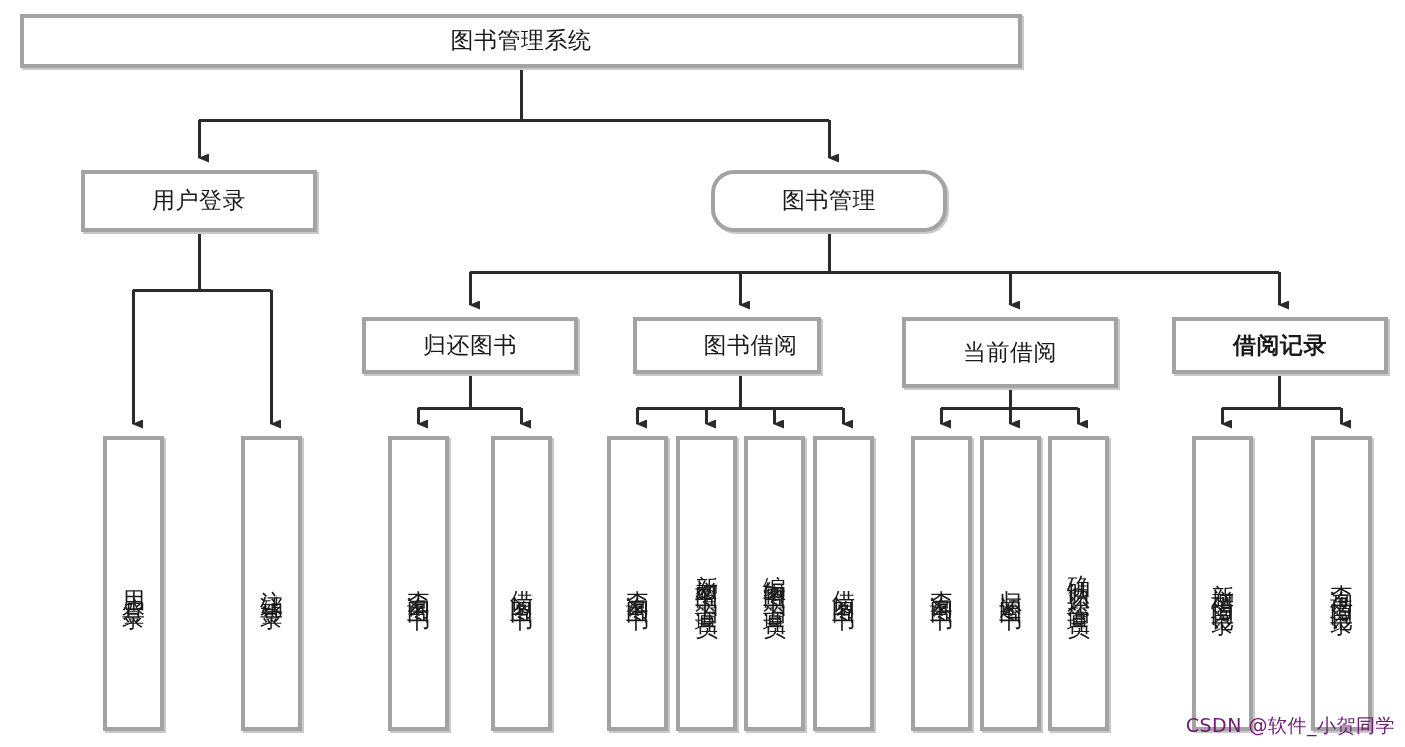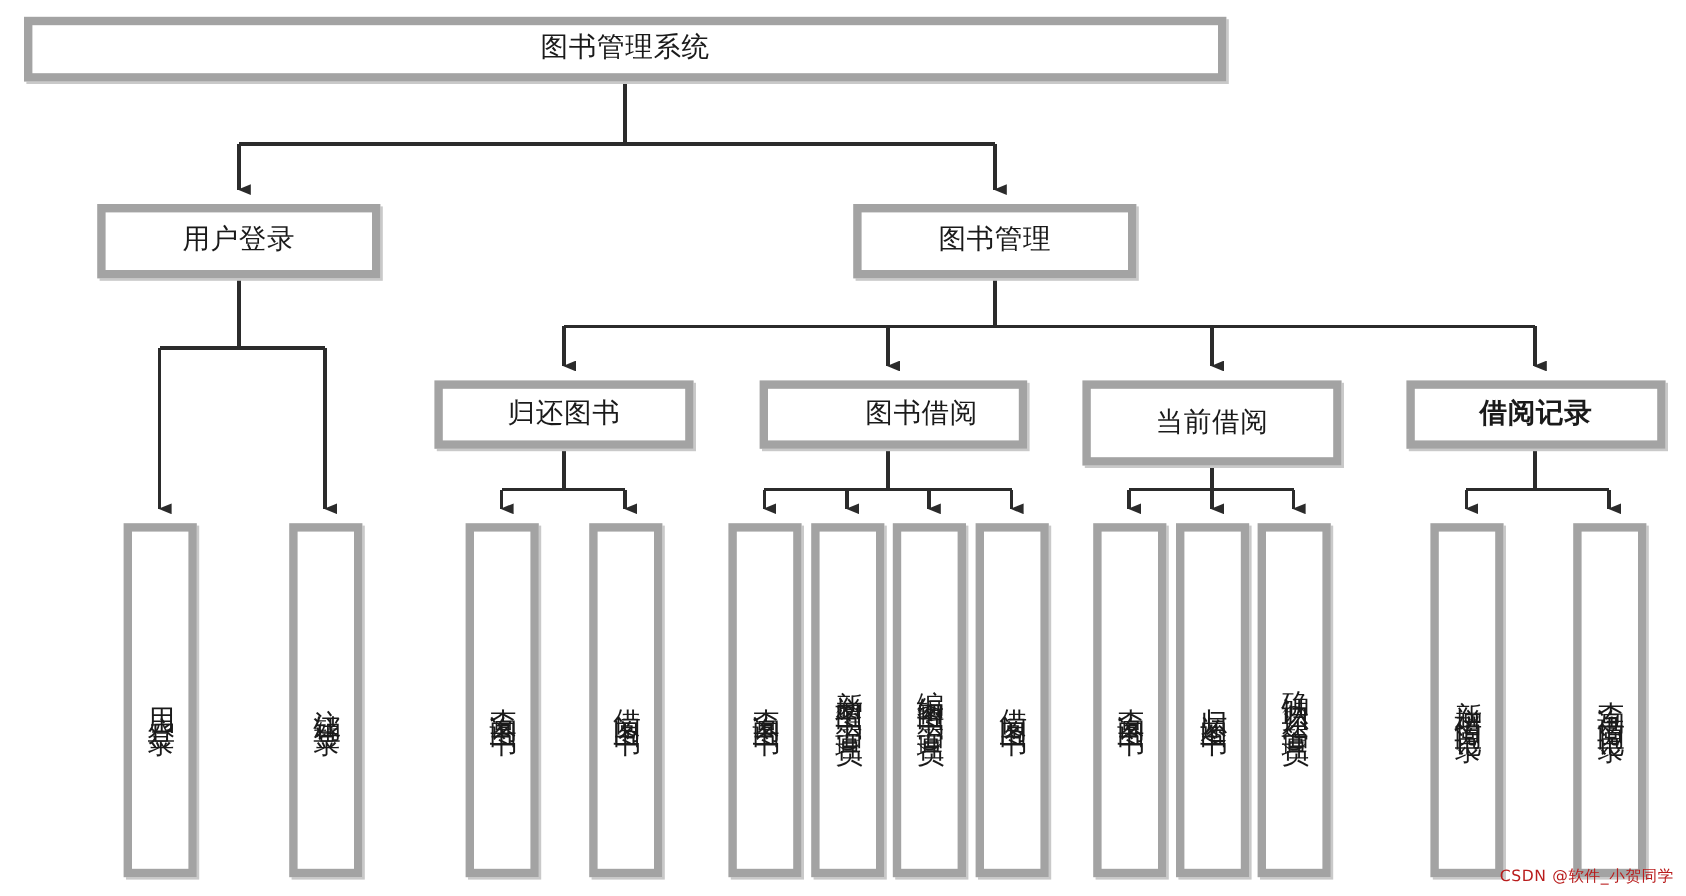--- a/index.html
+++ b/index.html
@@ -23,21 +23,21 @@
     left: 0;
     top: 0;
     width: 1405px;
     height: 747px;
     pointer-events: none;
   }
   .node {
     position: absolute;
     box-sizing: border-box;
     background: #ffffff;
-    border: 7px solid #a3a3a3;
+    border: 4px solid #a3a3a3;
     display: flex;
     align-items: center;
     justify-content: center;
     color: #1a1a1a;
   }
   .node.shadowed {
     box-shadow: 2px 2px 0 0 #c9c9c9;
   }
   .node-label {
     display: block;
@@ -65,22 +65,22 @@
     font-size: 23px;
     line-height: 1.0;
     letter-spacing: 6px;
     white-space: normal;
     max-height: 272px;
   }
   #watermark {
     position: absolute;
     right: 10px;
     bottom: 8px;
-    font-size: 13px;
-    color: #b91c1c;
+    font-size: 19px;
+    color: #701a75;
     letter-spacing: 0.5px;
     user-select: none;
     white-space: nowrap;
   }
 </style>
 </head>
 <body>
 
 <div id="diagram">
 
@@ -135,29 +135,29 @@
   </svg>
 
   <div class="node root horiz shadowed" style="left:20px; top:14px; width:1002px; height:54px;">
     <span class="node-label">图书管理系统</span>
   </div>
 
   <div class="node horiz shadowed" style="left:81px; top:170px; width:236px; height:62px;">
     <span class="node-label">用户登录</span>
   </div>
 
-  <div class="node horiz shadowed" style="left:711px; top:170px; width:236px; height:62px;">
+  <div class="node horiz shadowed" style="left:711px; top:170px; width:236px; height:62px;border-radius:23px;">
     <span class="node-label">图书管理</span>
   </div>
 
   <div class="node horiz shadowed" style="left:362px; top:317px; width:216px; height:57px;">
     <span class="node-label">归还图书</span>
   </div>
 
-  <div class="node horiz shadowed" style="left:633px; top:317px; width:223px; height:57px;padding-left:47px;">
+  <div class="node horiz shadowed" style="left:633px; top:317px; width:188px; height:57px;padding-left:47px;">
     <span class="node-label">图书借阅</span>
   </div>
 
   <div class="node horiz shadowed" style="left:902px; top:317px; width:216px; height:71px;">
     <span class="node-label">当前借阅</span>
   </div>
 
   <div class="node horiz shadowed" style="left:1172px; top:317px; width:216px; height:57px;font-weight:bold;">
     <span class="node-label">借阅记录</span>
   </div>

